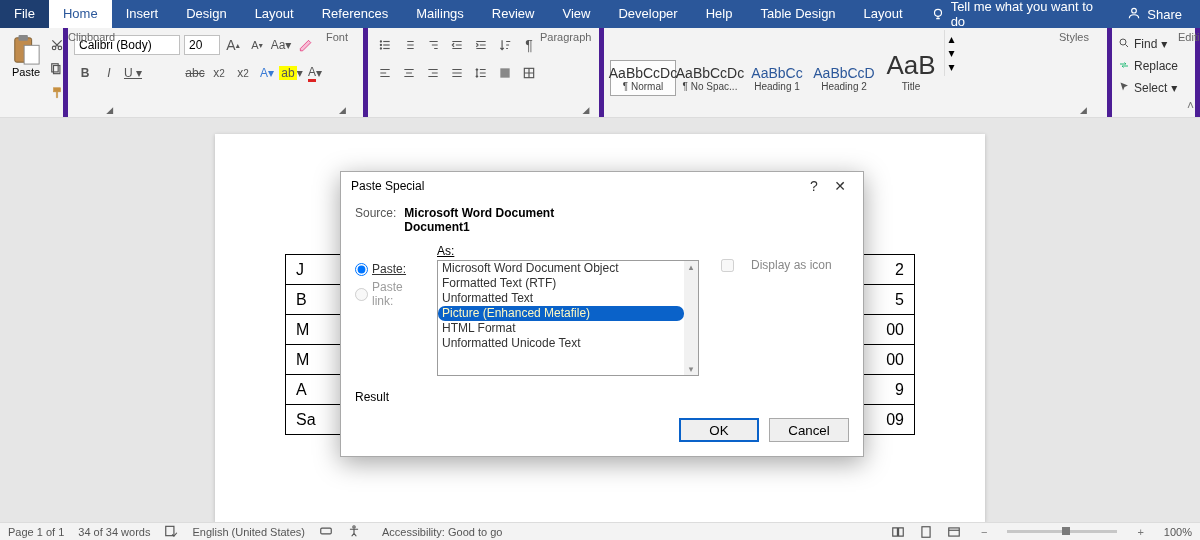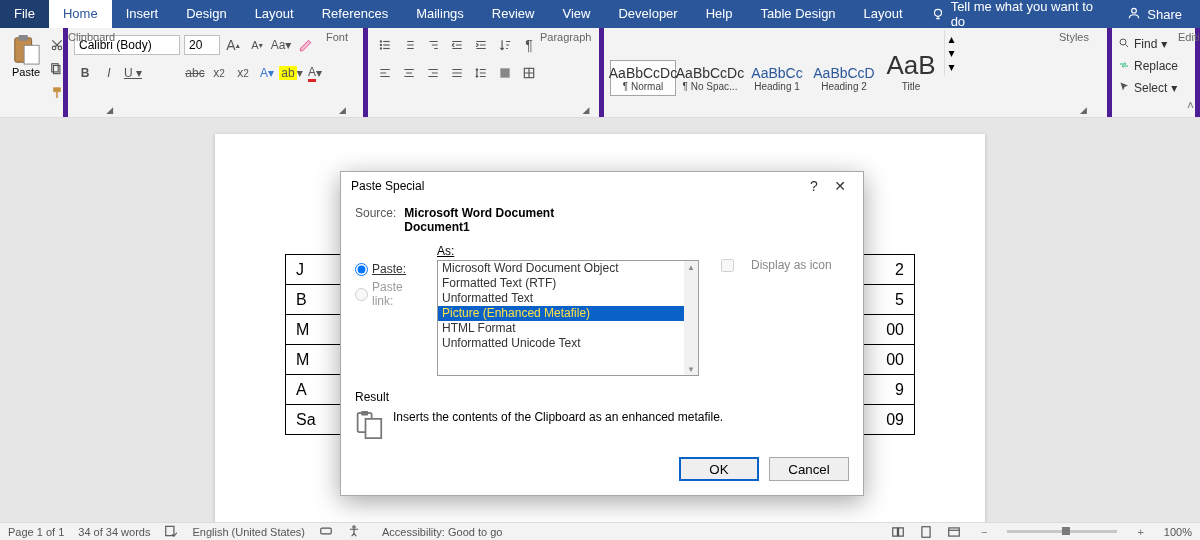--- a/index.html
+++ b/index.html
@@ -78,21 +78,21 @@
   .radio-col { width:72px; display:flex; flex-direction:column; gap:4px; padding-top:0;}
   .radio-col label { display:flex; align-items:center; gap:4px; color:#333;}
   .radio-col label.disabled { color:#9c9c9c; }
   .radio-col input { margin:0; }
   .as-col { flex:1; }
   .as-col .as-lbl { text-decoration: underline; }
   .listbox { margin-top:2px; border:1px solid #9c9c9c; height:116px; overflow:hidden; position:relative; background:#fff;}
   .listbox .sb { position:absolute; right:0; top:0; bottom:0; width:14px; background:#f1f1f1; display:flex; flex-direction:column; justify-content:space-between; align-items:center; color:#888; font-size:9px; padding:1px 0;}
   .listbox ul { list-style:none; padding-right:14px;}
   .listbox li { padding:0 4px; line-height:15px; font-size:12px; color:#333; }
-  .listbox li.sel { background:#0a62c9; color:#fde047; }
+  .listbox li.sel { background:#0a62c9; color:#fef9c3;border-radius:7px; }
   .disp-col { width:140px; padding-left:12px;}
   .disp-col label { display:flex; align-items:center; gap:17px; color:#888;}
   .result { margin-top:14px; }
   .result-body { display:flex; gap:10px; align-items:flex-start; margin-top:6px; }
   .result-body .ric svg { width:28px; height:30px;}
   .dialog-foot { display:flex; justify-content:flex-end; gap:10px; padding: 4px 14px 14px 14px;}
   .dialog-foot button { width:80px; height:24px; background:#efefef; border:1px solid #a9a9a9;}
   .dialog-foot button.primary { border:2px solid #0a62c9;}
 
   
@@ -431,30 +431,20 @@
       <div class="disp-col">
         <div style="height:14px;"></div>
         <label>
             <input type="checkbox" disabled="" style="">
             <span>Display as icon</span>
           </label>
       </div>
     </div>
     <div class="result">
       <div>Result</div>
-      <div class="result-body">
-        <span class="ric">
-          <svg viewBox="0 0 32 34">
-              <rect x="3" y="3" width="16" height="22" rx="2" fill="none" stroke="#777" stroke-width="2"></rect>
-              <rect x="7" y="1" width="8" height="5" rx="1" fill="#777"></rect>
-              <rect x="12" y="10" width="18" height="22" fill="#fff" stroke="#777" stroke-width="2"></rect>
-            </svg>
-        </span>
-        <span>Inserts the contents of the Clipboard as an enhanced metafile.</span>
-      </div>
     </div>
   </div>
   <div class="dialog-foot">
     <button class="primary">OK</button>
     <button>Cancel</button>
   </div>
 </div>
 
 <div class="status">
   <span>Page 1 of 1</span>

